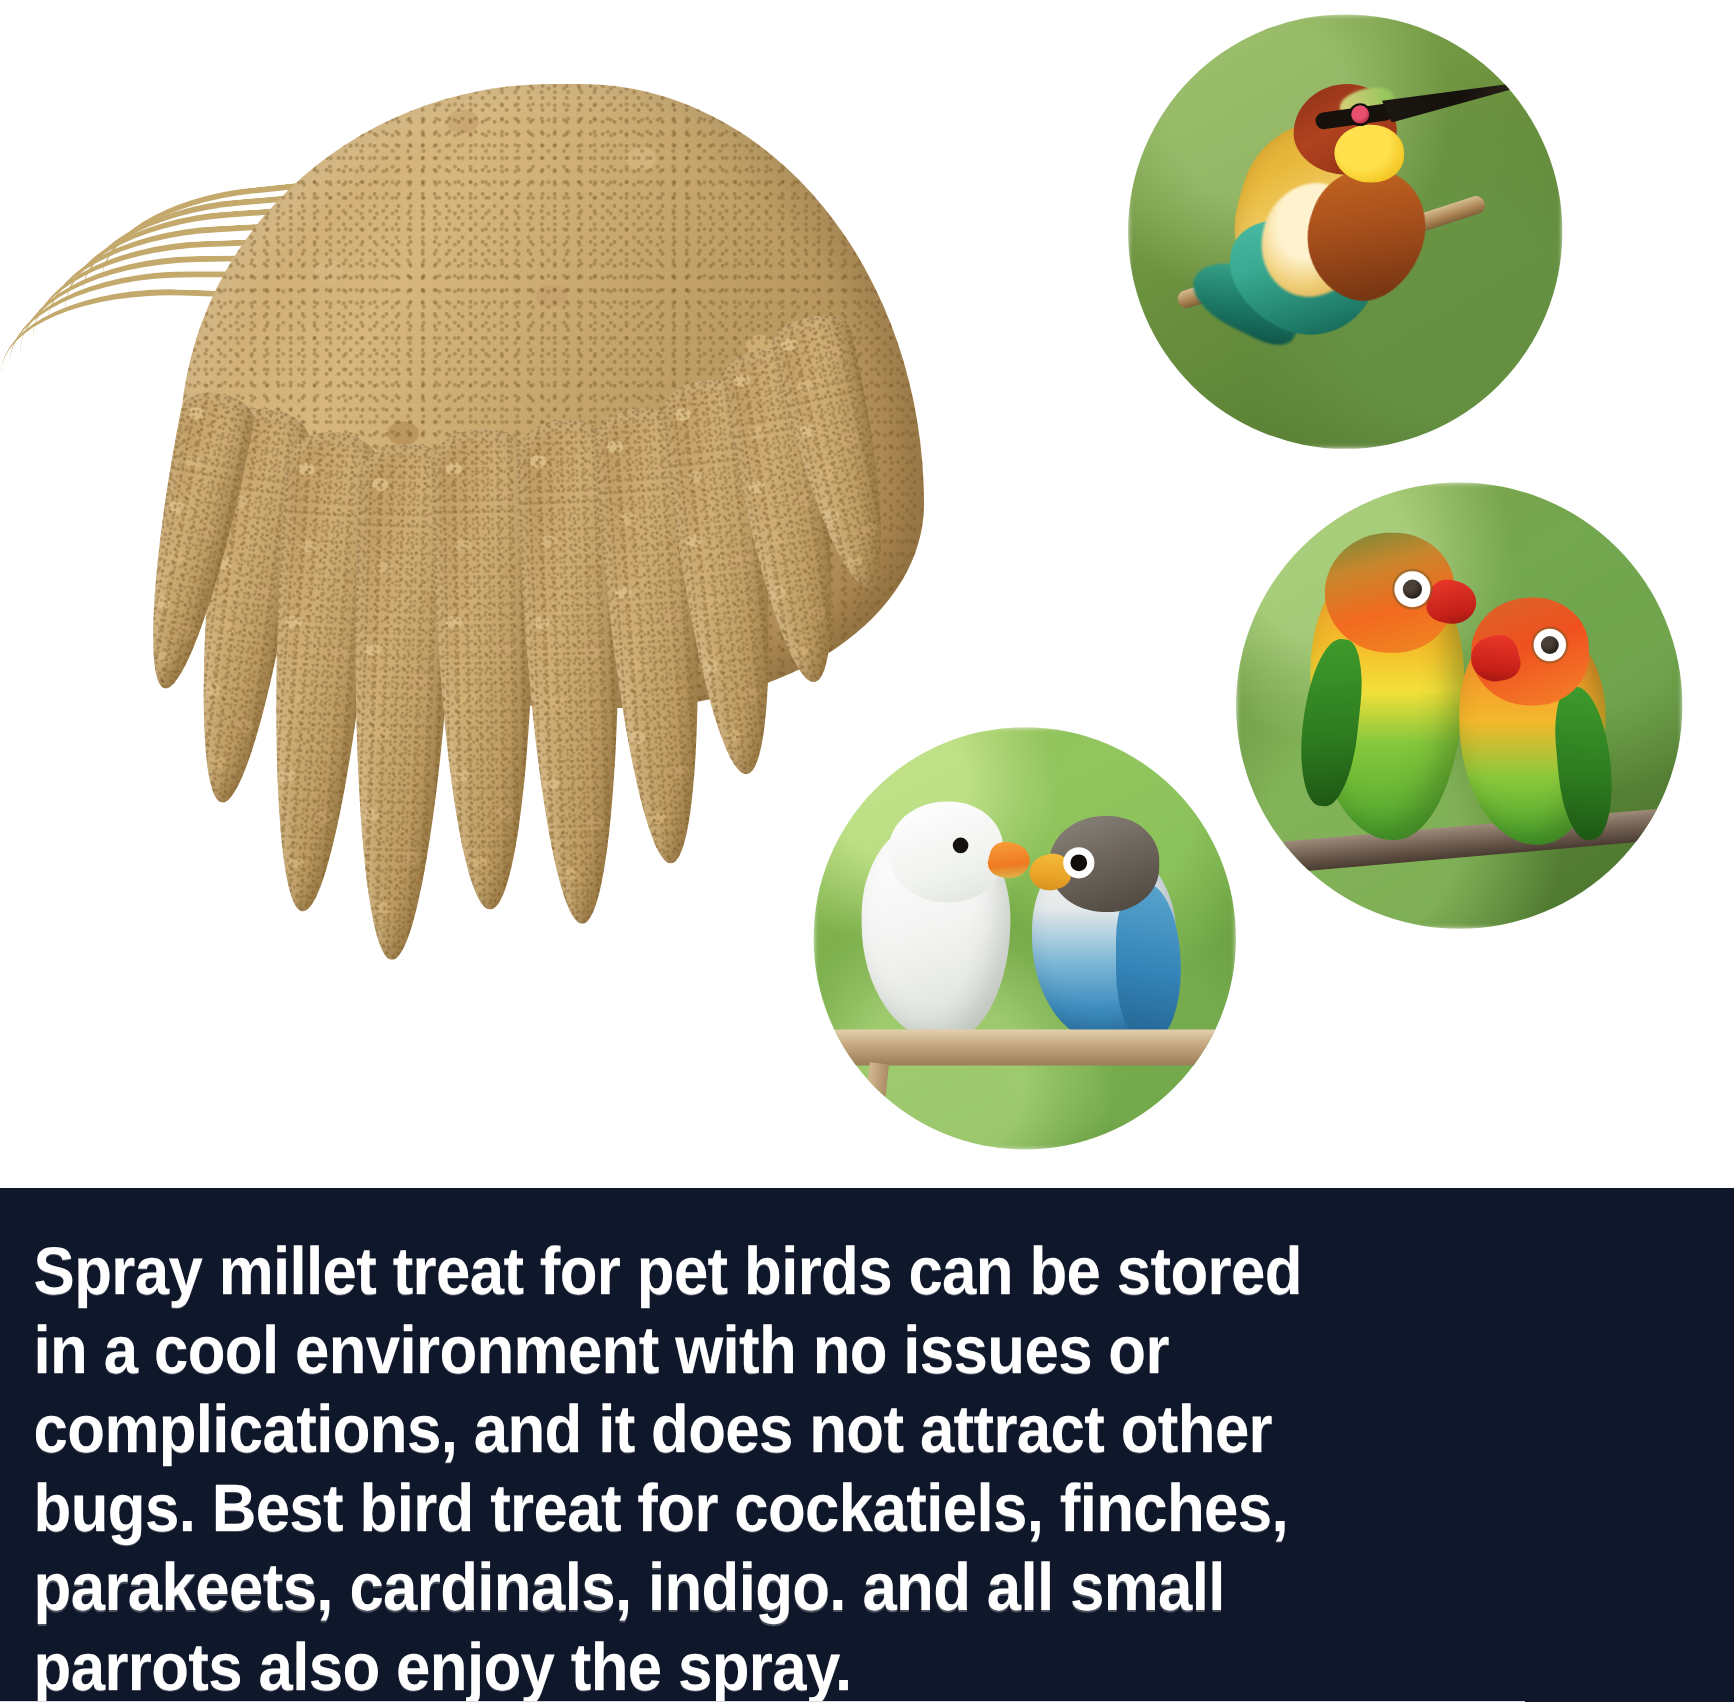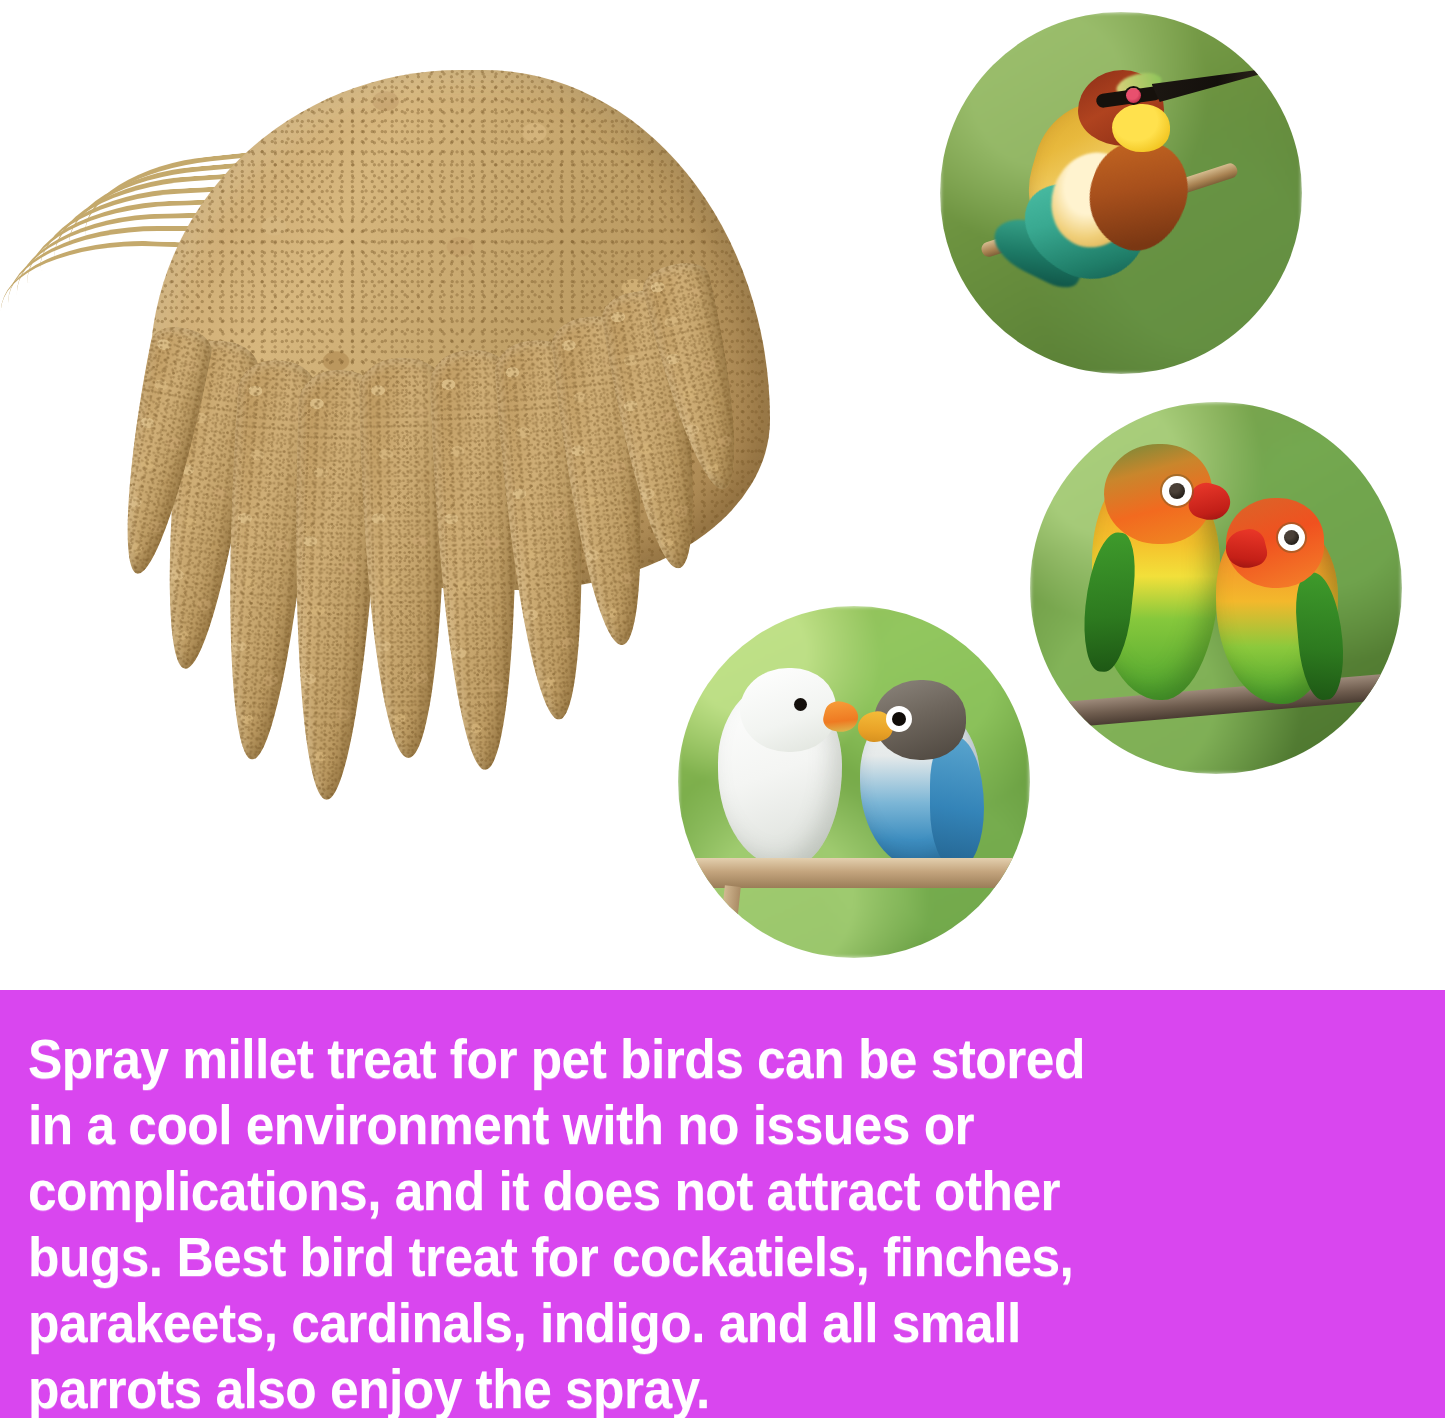--- a/index.html
+++ b/index.html
@@ -406,21 +406,21 @@
     border-radius: 40% 60% 50% 50%;
     background: linear-gradient(190deg, #5ba6cf, #3484b8 55%, #23638f);
   }
 
   
   #promo-banner {
     position: absolute;
     left: 0; top: 990px;
     width: 1445px;
     height: 428px;
-    background: #d946ef;
+    background: #0f172a;
     overflow: hidden;
   }
   #promo-text {
     position: absolute;
     left: 28px; top: 36px;
     width: 1190px;
     color: #ffffff;
     font-family: "Liberation Sans Narrow", "Liberation Sans", sans-serif;
     font-weight: bold;
     font-size: 56px;

